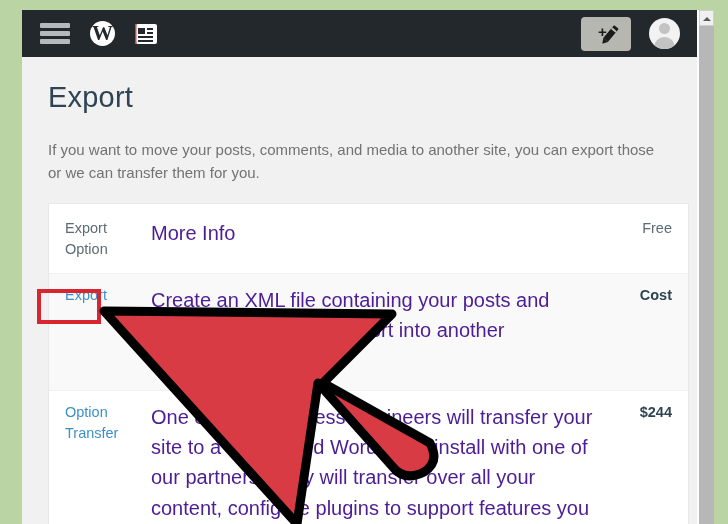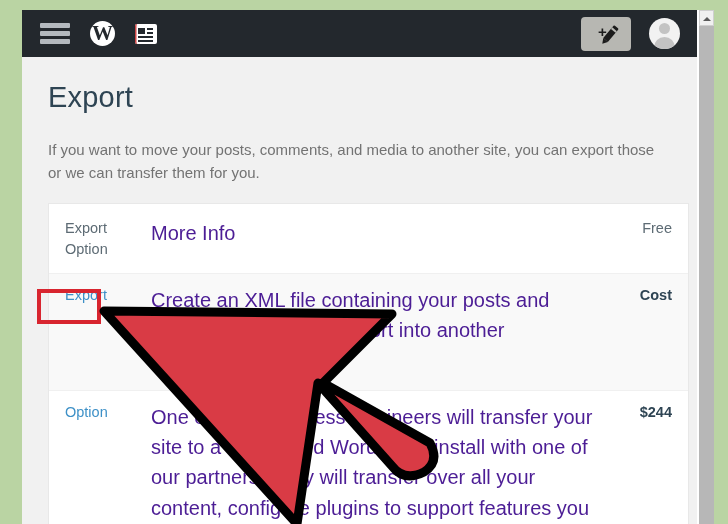--- a/index.html
+++ b/index.html
@@ -368,20 +368,21 @@
 
       <div class="row data shaded">
         <div class="col-option link">Export</div>
         <div class="col-info">Create an XML file containing your posts and comments for you to import into another WordPress blog.</div>
         <div class="col-cost">Cost</div>
       </div>
 
       <div class="row data">
         <div class="col-option link">
           <div>Option</div>
+          <div>Transfer</div>
         </div>
         <div class="col-info">One of our Happiness Engineers will transfer your site to a self-hosted WordPress install with one of our partners. They will transfer over all your content, configure plugins to support features you have used on WordPress.com, move your domain(s) over, and provide support on your new WordPress install for a two-week period.</div>
         <div class="col-cost">$244</div>
       </div>
 
     </div>
   </div>
 </div>
 
 <div id="export-link-highlight"></div>

